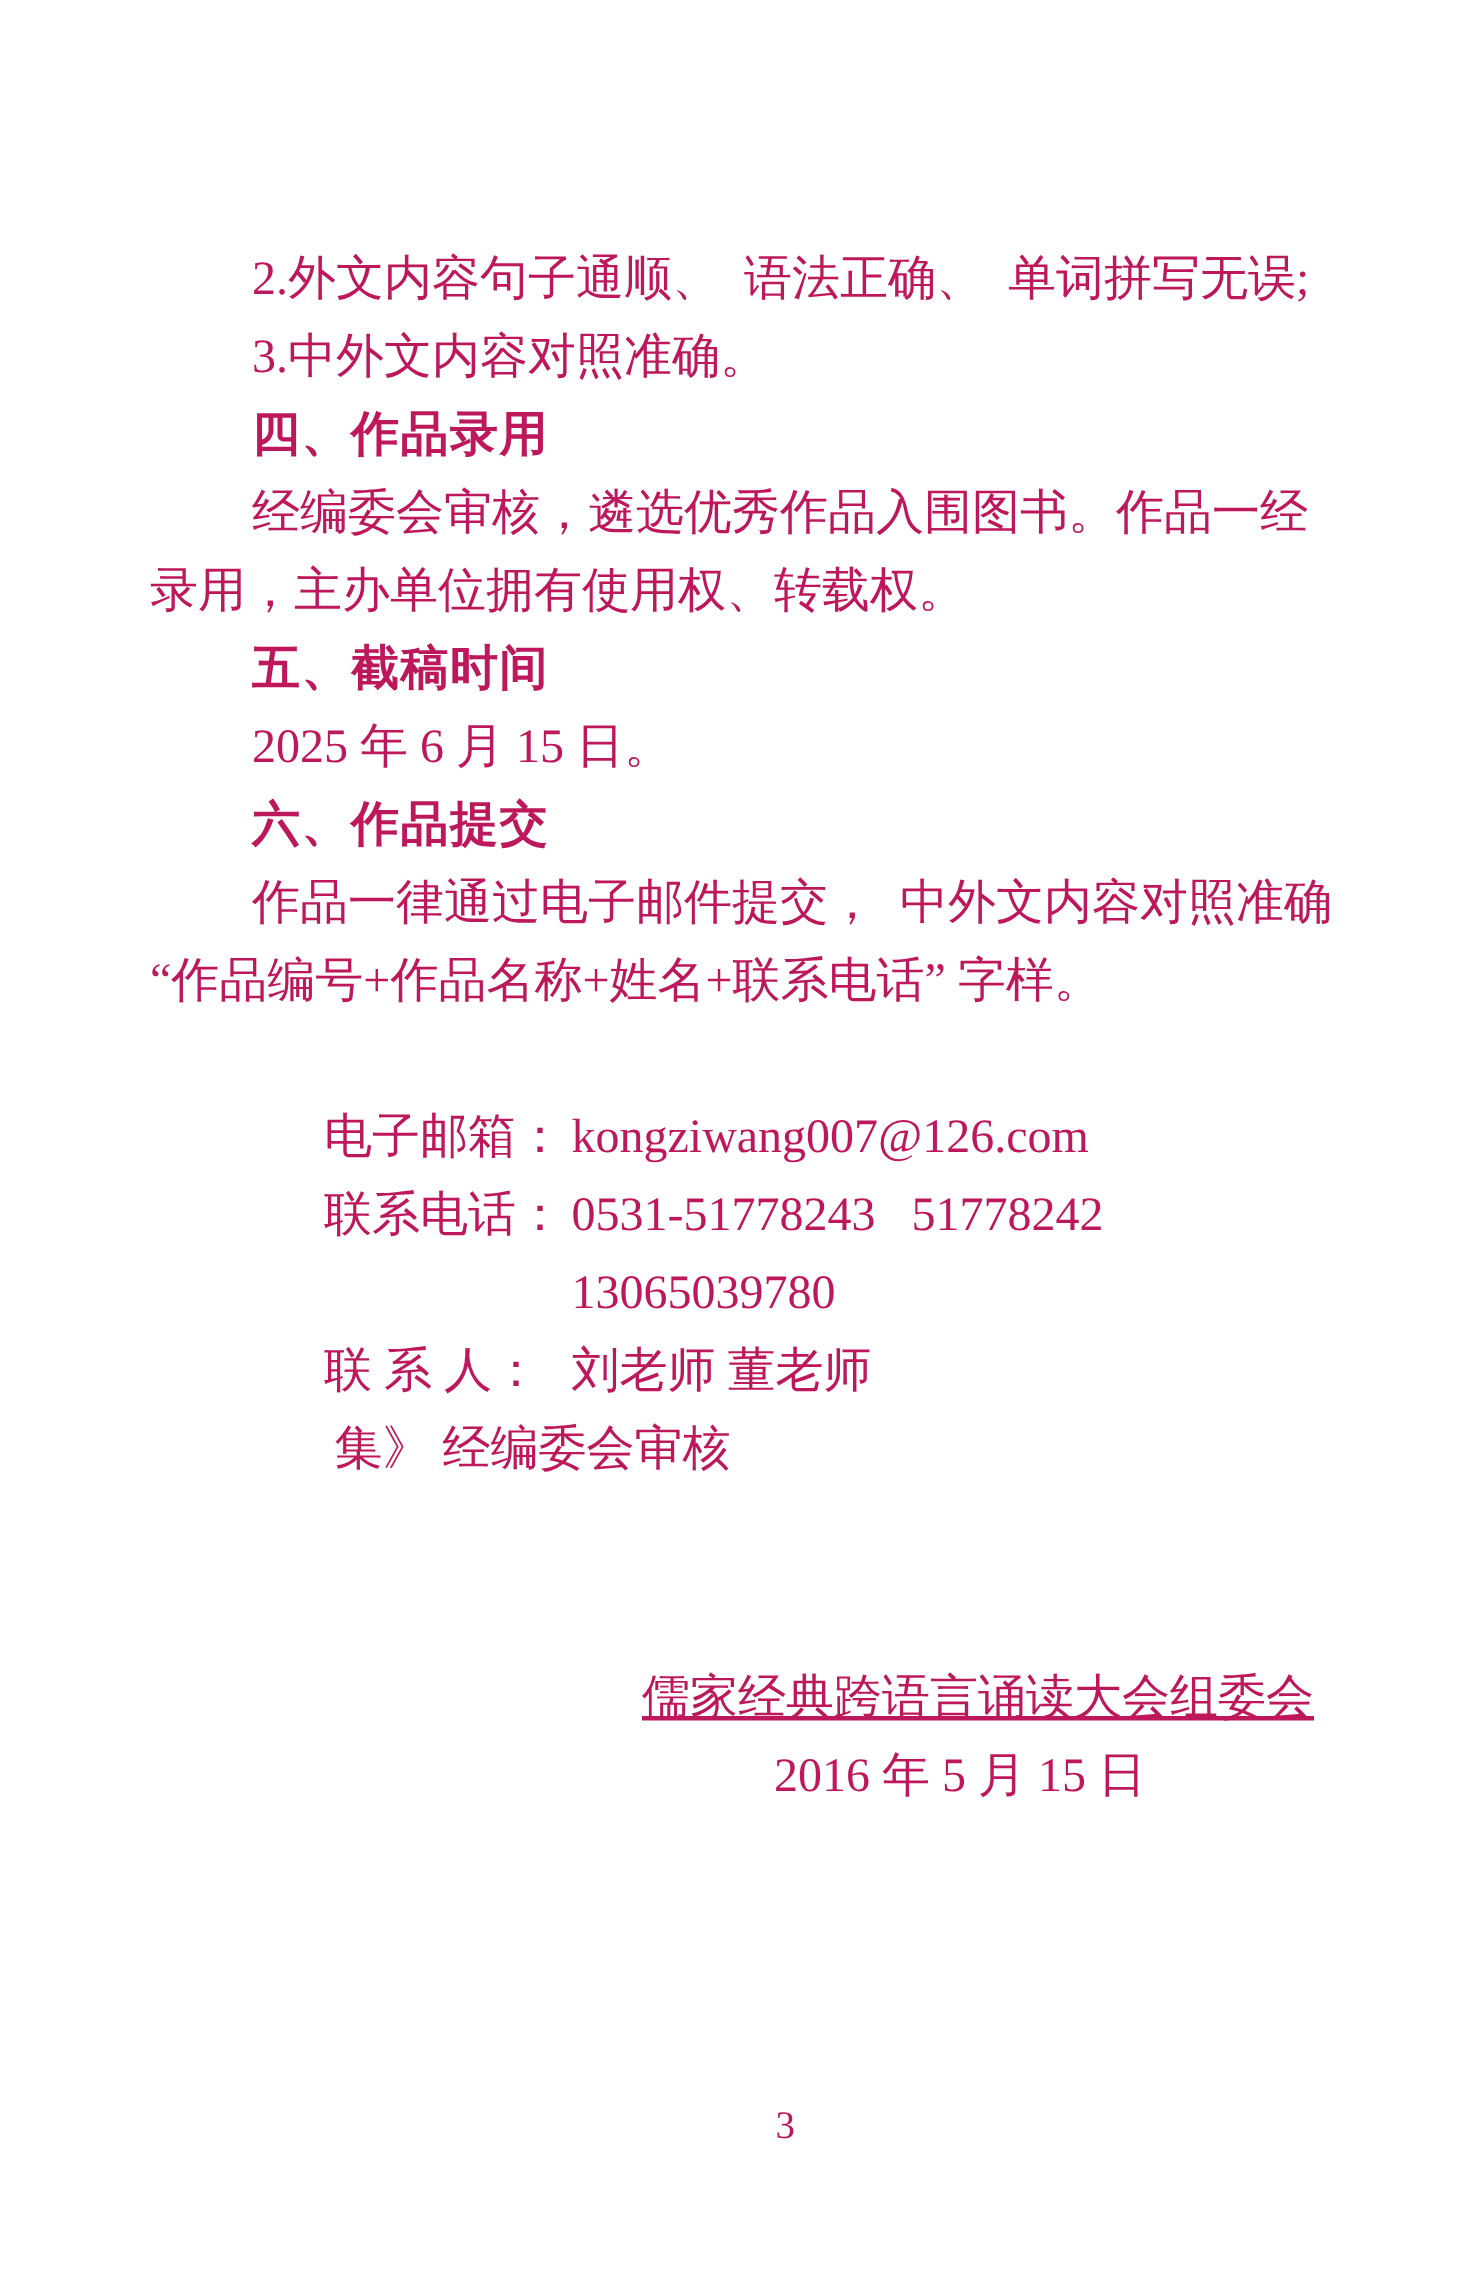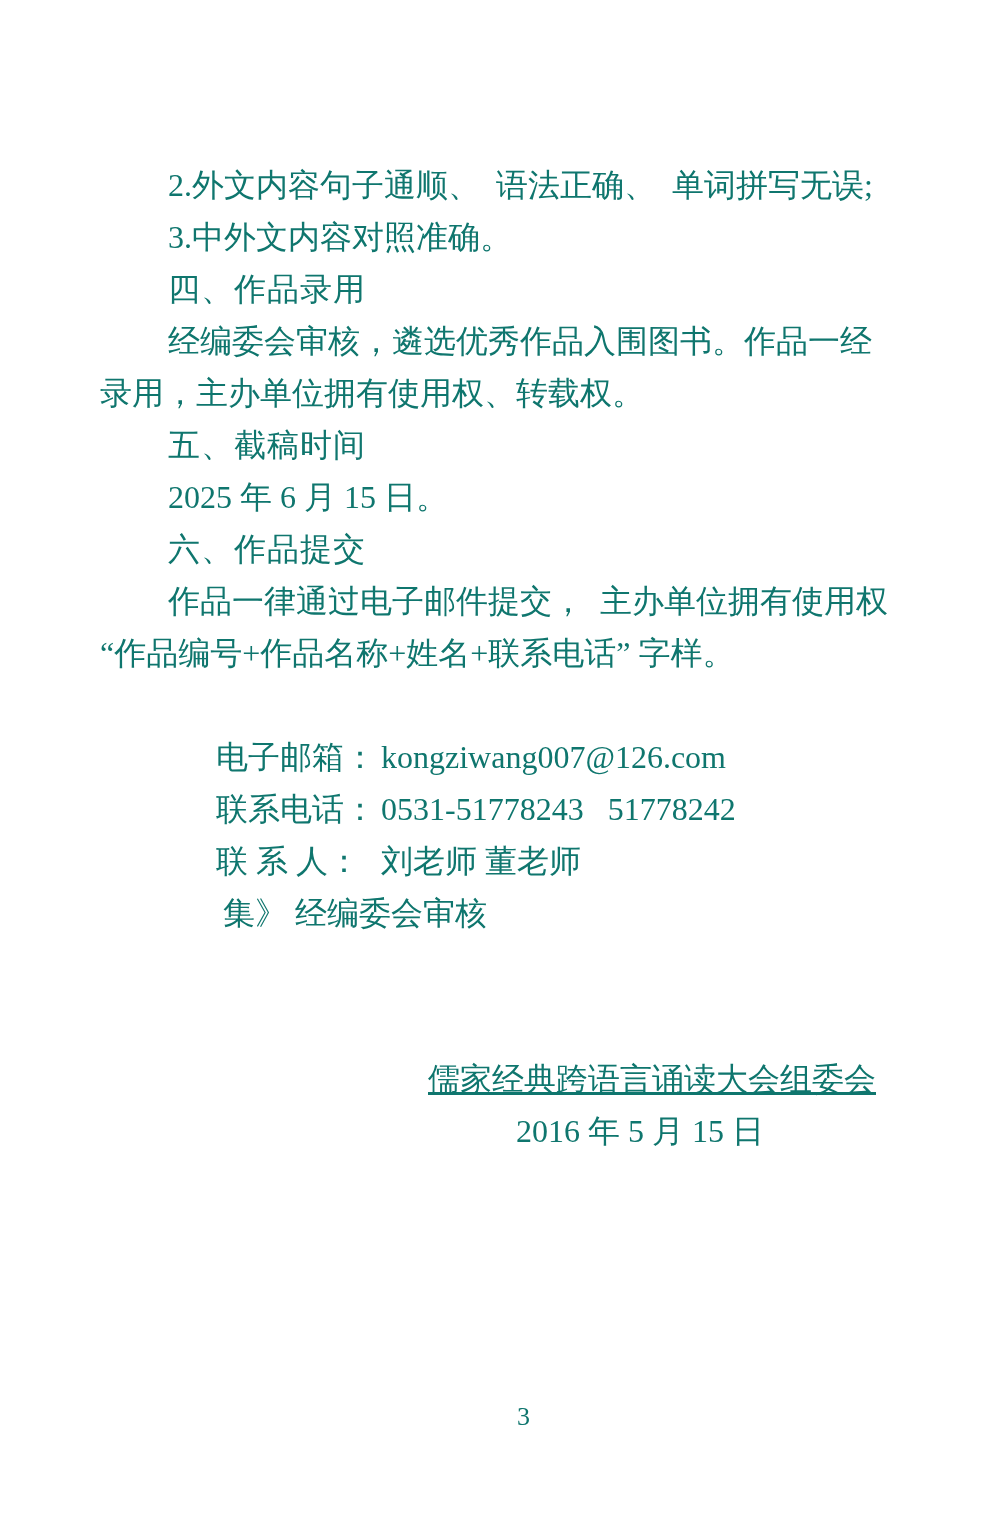--- a/index.html
+++ b/index.html
@@ -6,40 +6,40 @@
     margin: 0;
     padding: 0;
     background: #e8e8e8;
   }
   .page {
     position: relative;
     width: 984px;
     height: 1527px;
     margin: 0 auto;
     background: #ffffff;
-    color: #0f766e;
+    color: #be185d;
     font-family: "Liberation Serif", "DejaVu Serif", serif;
     overflow: hidden;
   }
   .textblock {
     position: absolute;
     left: 100px;
     top: 159px;
     width: 784px;
   }
   .line {
     height: 52px;
     line-height: 52px;
     font-size: 32px;
     white-space: pre;
   }
   .ind { padding-left: 68px; }
   .heading {
     font-family: "Liberation Sans", "DejaVu Sans", sans-serif;
-    font-weight: normal;
+    font-weight: bold;
     letter-spacing: 1px;
   }
   .clabel {
     display: inline-block;
     width: 165px;
     white-space: pre;
   }
   .cvalue { white-space: pre; }
   .value-cont { padding-left: 233px; }
   .hang { padding-left: 123px; }
@@ -73,28 +73,31 @@
     <div class="line ind">3.中外文内容对照准确。</div>
 
     <div class="line ind heading">四、作品录用</div>
     <div class="line ind">经编委会审核，遴选优秀作品入围图书。作品一经</div>
     <div class="line">录用，主办单位拥有使用权、转载权。</div>
 
     <div class="line ind heading">五、截稿时间</div>
     <div class="line ind">2025 年 6 月 15 日。</div>
 
     <div class="line ind heading">六、作品提交</div>
-    <div class="line ind">作品一律通过电子邮件提交，  主办单位拥有使用权</div>
+    <div class="line ind">作品一律通过电子邮件提交，  中外文内容对照准确</div>
     <div class="line">“作品编号+作品名称+姓名+联系电话” 字样。</div>
 
     <div class="line ind">
       <span class="clabel">电子邮箱：</span><span class="cvalue">kongziwang007@126.com</span>
     </div>
     <div class="line ind">
       <span class="clabel">联系电话：</span><span class="cvalue">0531-51778243   51778242</span>
+    </div>
+    <div class="line value-cont">
+      <span class="cvalue">13065039780</span>
     </div>
     <div class="line ind">
       <span class="clabel">联 系 人：</span><span class="cvalue">刘老师 董老师</span>
     </div>
 
     <div class="line"></div>
 
     <div class="line hang">集》 经编委会审核</div>
 
     <div class="line"></div>

